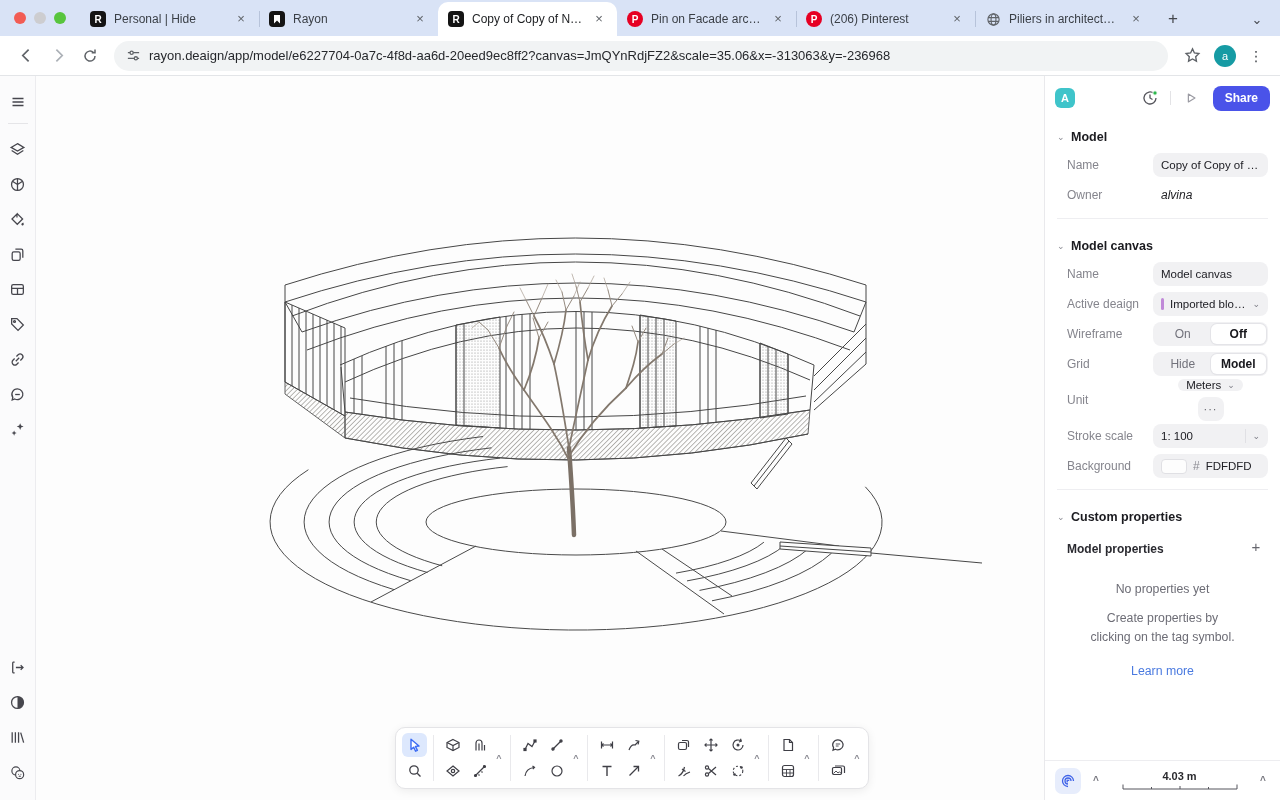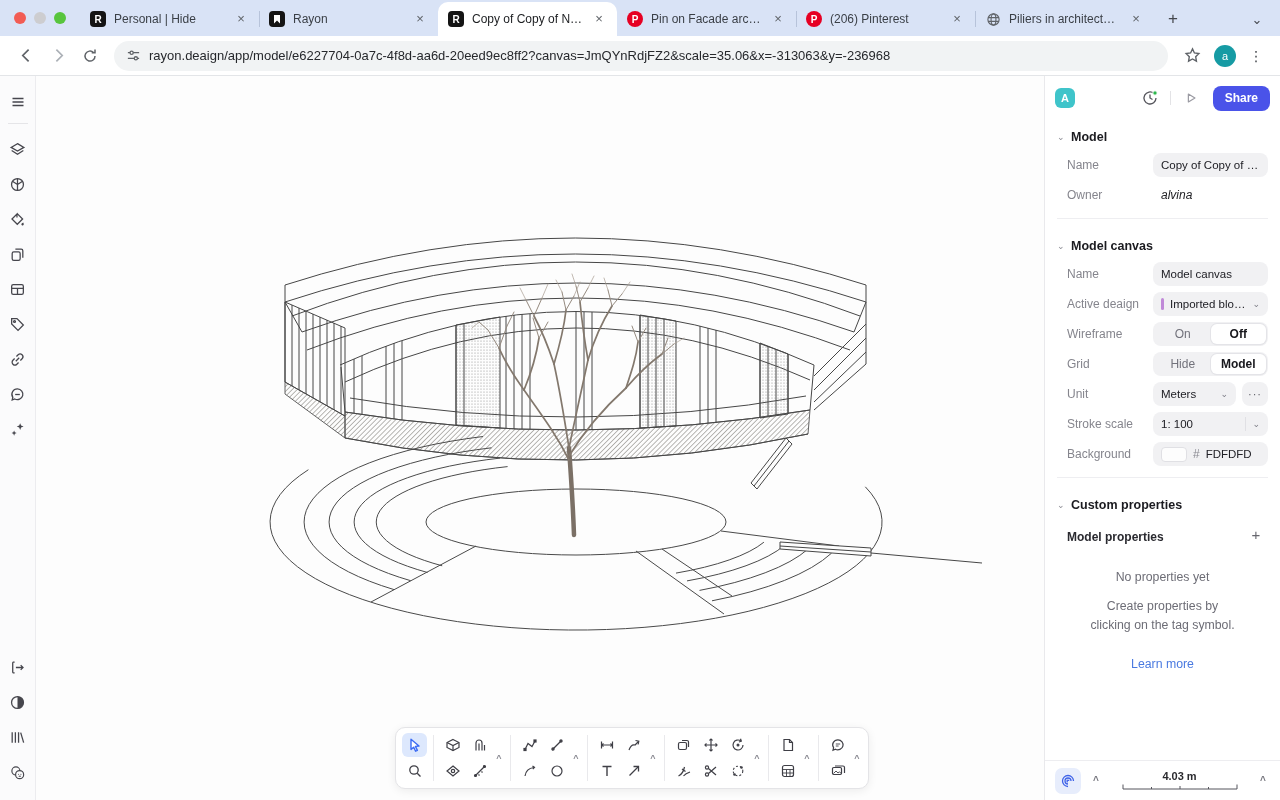--- a/index.html
+++ b/index.html
@@ -66,32 +66,32 @@
   .prow { display:grid; grid-template-columns:82px 1fr; align-items:center; min-height:30px; padding-left:10px; column-gap:4px; }
   .plabel { color:#85858d; }
   .pvalue-plain { color:#232327;font-style:italic; }
   .field { background:#f1f1f3; border-radius:8px; height:24px; display:flex; align-items:center; padding:0 8px; gap:6px; color:#202026; min-width:0; }
   .field .val { flex:1; white-space:nowrap; overflow:hidden; text-overflow:ellipsis; font-size:11.5px; }
   .field .chev { color:#7d7d86; font-size:9px; }
   .layer-bar { width:3px; height:12px; border-radius:2px; background:#c08ad8; flex:0 0 auto; }
   .seg { display:flex; background:#f1f1f3; border-radius:8px; padding:2px; height:24px; }
   .seg .opt { flex:1; display:flex; align-items:center; justify-content:center; color:#72727b; border-radius:6px; font-size:12px; }
   .seg .opt.on { background:#fff; color:#17171c; font-weight:600; box-shadow:0 0 0 1px #e4e4e8, 0 1px 2px rgba(0,0,0,.06); }
-  .unit-row { display:flex; gap:6px; align-items:center; }
+  .unit-row { display:flex; gap:6px; align-items:center;flex-direction:column; }
   .dots-btn { width:26px; height:24px; background:#f1f1f3; border-radius:8px; color:#5f5f66; display:flex; align-items:center; justify-content:center; letter-spacing:1px; font-size:11px; }
   .sw { width:26px; height:15px; background:#fdfdfd; border:1px solid #e0e0e4; border-radius:4px; flex:0 0 auto; }
   .hashsym { color:#8b8b93; }
   .stroke-div { width:1px; height:14px; background:#e0e0e4; margin-left:auto; }
   .rp-divider { height:1px; background:#eeeef1; margin:6px 12px; }
   .mp-row { display:flex; align-items:flex-end; padding:2px 2px 2px 10px; min-height:28px; }
   .mp-label { font-weight:600; color:#2a2a30; flex:1; }
   .plus-btn { width:20px; height:20px; color:#66666e; font-size:15px; display:flex; align-items:center; justify-content:center; }
   .empty-state { width:150px; margin:22px auto 0; text-align:center; color:#6d6d76; line-height:1.55; font-size:12.3px; }
   .empty-title { margin-bottom:10px; }
-  .learn-more { display:block; margin-top:20px; color:#4a7ae0; font-weight:500; }
+  .learn-more { display:block; margin-top:15px; color:#4a7ae0; font-weight:500; }
 
   .rp-bottom { position:absolute; bottom:0; left:0; right:0; height:40px; border-top:1px solid #ededf0; display:flex; align-items:center; padding:0 10px; gap:8px; background:#fff; }
   .blue-btn { width:26px; height:26px; border-radius:7px; background:#e7edfc; display:flex; align-items:center; justify-content:center; }
   .chev-up { color:#77777f; font-size:10px; font-weight:700; width:14px; text-align:center; }
   .scale-wrap { flex:1; display:flex; flex-direction:column; align-items:center; }
   .scale-label { font-size:11px; color:#2a2a2e; font-weight:600; }
 
   svg.ic { display:block; }
 </style>
 </head>

